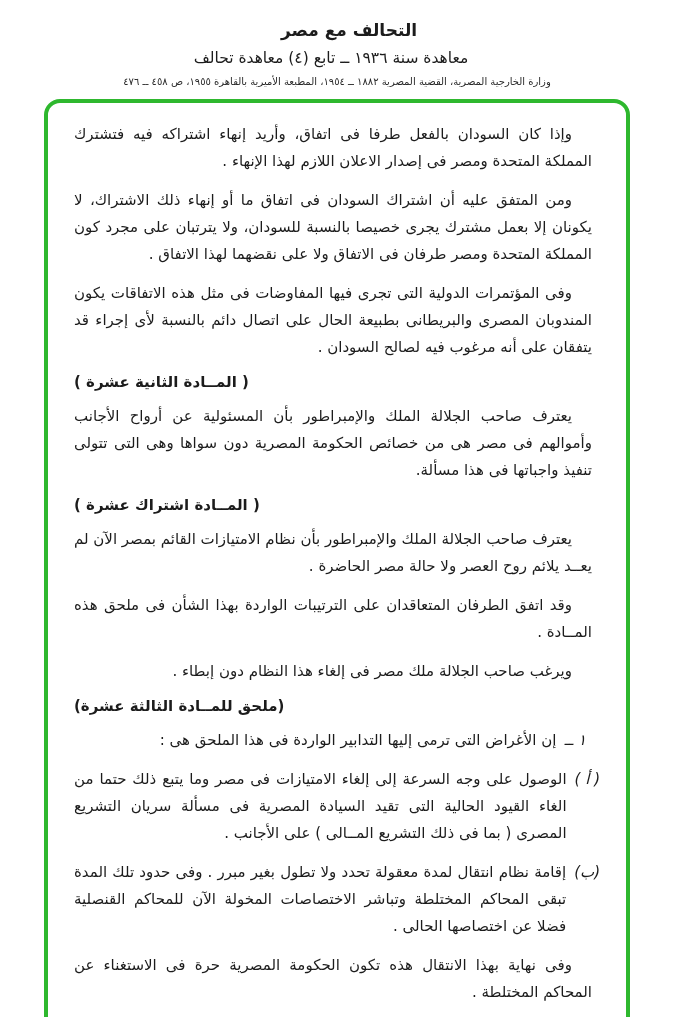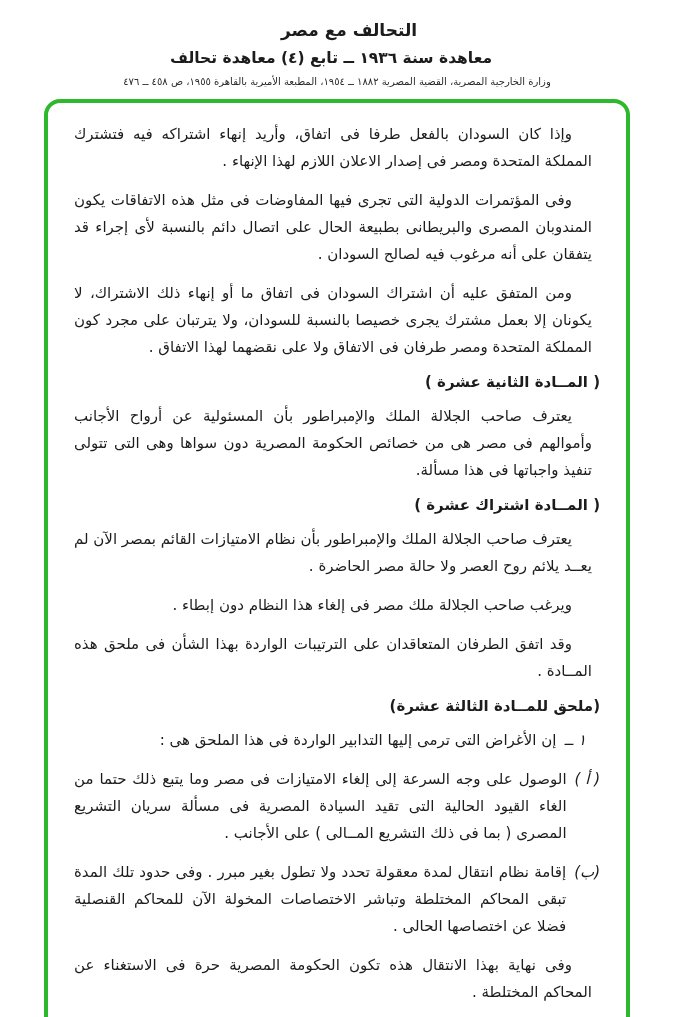--- a/index.html
+++ b/index.html
@@ -26,21 +26,21 @@
     margin-bottom: 10px;
   }
   .doc-title {
     font-size: 17px;
     font-weight: bold;
     margin: 0 0 9px 0;
     padding-left: 24px;
   }
   .doc-subtitle {
     font-size: 15.5px;
-    font-weight: bold;
+    font-weight: normal;
     margin: 0 12px 9px 0;
   }
   .doc-citation {
     font-size: 10px;
     color: #2a2a2a;
     margin: 0 0 12px 0;
   }
   .frame {
     width: 586px;
     margin: 0 auto;
@@ -51,21 +51,21 @@
     background: #ffffff;
   }
   .para {
     font-size: 15px;
     line-height: 1.8;
     text-align: justify;
     margin: 0 8px 12px 0;
     text-indent: 20px;
   }
   .article-heading {
-    text-align: right;
+    text-align: left;
     font-size: 15px;
     font-weight: bold;
     margin: 4px 0 12px 0;
   }
   .list-item {
     display: flex;
     gap: 8px;
     margin: 0 0 12px 0;
   }
   .list-item .marker {
@@ -92,35 +92,35 @@
   <header class="doc-header">
     <h1 class="doc-title">التحالف مع مصر</h1>
     <h2 class="doc-subtitle">معاهدة سنة ١٩٣٦ ــ تابع (٤) معاهدة تحالف</h2>
     <div class="doc-citation">وزارة الخارجية المصرية، القضية المصرية ١٨٨٢ ــ ١٩٥٤، المطبعة الأميرية بالقاهرة ١٩٥٥، ص ٤٥٨ ــ ٤٧٦</div>
   </header>
 
   <main class="frame" style="border-color: rgb(46, 184, 46);">
 
     <p class="para">وإذا كان السودان بالفعل طرفا فى اتفاق، وأريد إنهاء اشتراكه فيه فتشترك المملكة المتحدة ومصر فى إصدار الاعلان اللازم لهذا الإنهاء .</p>
 
+    <p class="para">ومن المتفق عليه أن اشتراك السودان فى اتفاق ما أو إنهاء ذلك الاشتراك، لا يكونان إلا بعمل مشترك يجرى خصيصا بالنسبة للسودان، ولا يترتبان على مجرد كون المملكة المتحدة ومصر طرفان فى الاتفاق ولا على نقضهما لهذا الاتفاق .</p>
+
     <p class="para">وفى المؤتمرات الدولية التى تجرى فيها المفاوضات فى مثل هذه الاتفاقات يكون المندوبان المصرى والبريطانى بطبيعة الحال على اتصال دائم بالنسبة لأى إجراء قد يتفقان على أنه مرغوب فيه لصالح السودان .</p>
-
-    <p class="para">ومن المتفق عليه أن اشتراك السودان فى اتفاق ما أو إنهاء ذلك الاشتراك، لا يكونان إلا بعمل مشترك يجرى خصيصا بالنسبة للسودان، ولا يترتبان على مجرد كون المملكة المتحدة ومصر طرفان فى الاتفاق ولا على نقضهما لهذا الاتفاق .</p>
 
     <h3 class="article-heading">( المــادة الثانية عشرة )</h3>
 
     <p class="para">يعترف صاحب الجلالة الملك والإمبراطور بأن المسئولية عن أرواح الأجانب وأموالهم فى مصر هى من خصائص الحكومة المصرية دون سواها وهى التى تتولى تنفيذ واجباتها فى هذا مسألة.</p>
 
     <h3 class="article-heading">( المــادة اشتراك عشرة )</h3>
 
     <p class="para">يعترف صاحب الجلالة الملك والإمبراطور بأن نظام الامتيازات القائم بمصر الآن لم يعــد يلائم روح العصر ولا حالة مصر الحاضرة .</p>
 
+    <p class="para">وقد اتفق الطرفان المتعاقدان على الترتيبات الواردة بهذا الشأن فى ملحق هذه المــادة .</p>
+
     <p class="para">ويرغب صاحب الجلالة ملك مصر فى إلغاء هذا النظام دون إبطاء .</p>
-
-    <p class="para">وقد اتفق الطرفان المتعاقدان على الترتيبات الواردة بهذا الشأن فى ملحق هذه المــادة .</p>
 
     <h3 class="article-heading">(ملحق للمــادة الثالثة عشرة)</h3>
 
     <div class="list-item numbered">
       <span class="marker">١ ــ</span>
       <p class="item-text">إن الأغراض التى ترمى إليها التدابير الواردة فى هذا الملحق هى :</p>
     </div>
 
     <div class="list-item">
       <span class="marker">( أ )</span>

